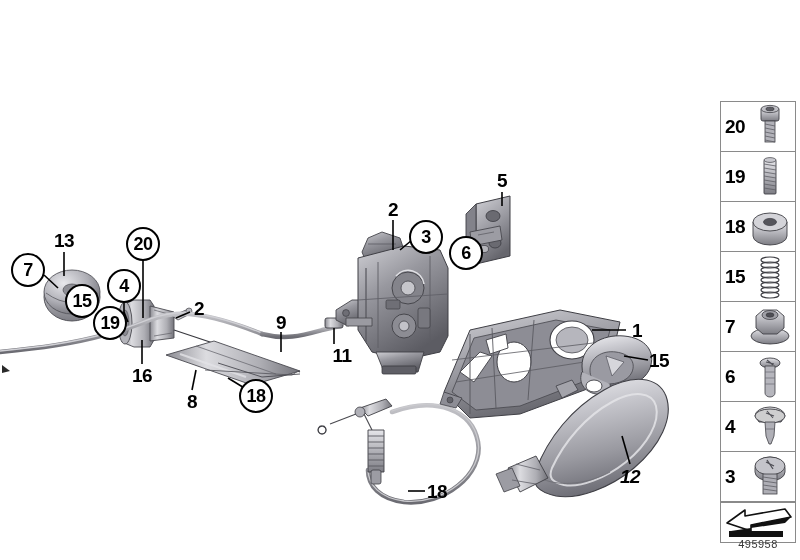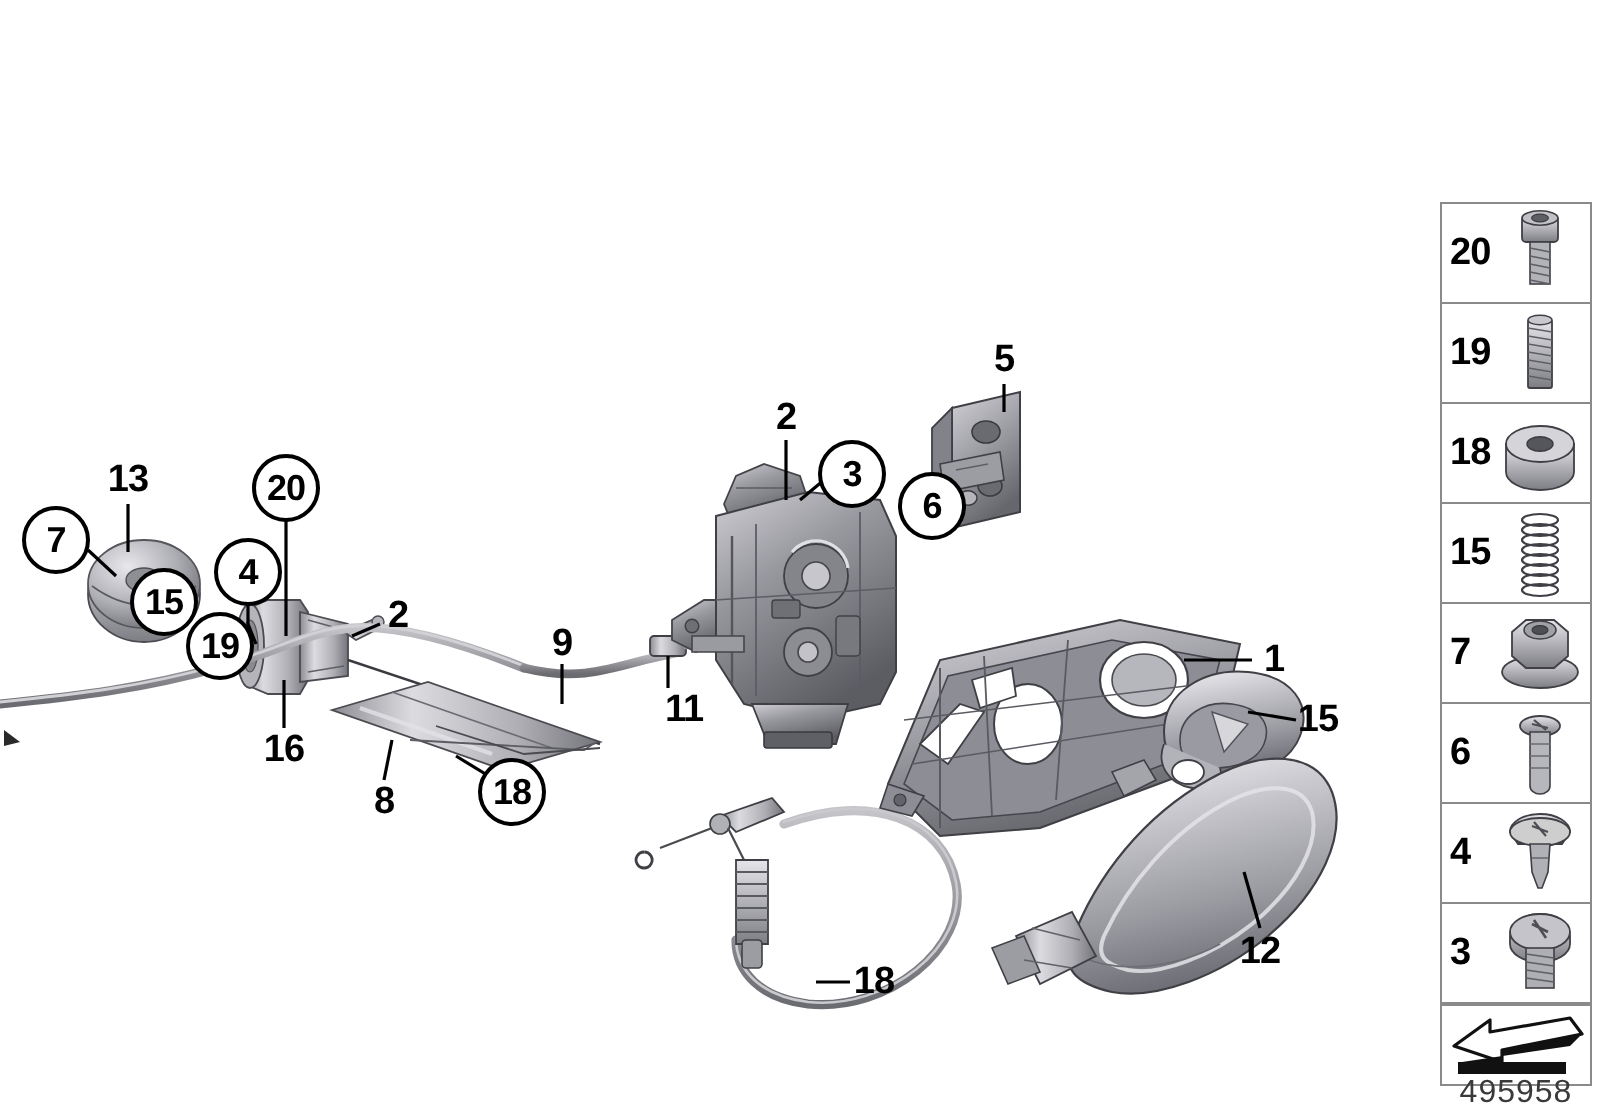--- a/index.html
+++ b/index.html
@@ -90,21 +90,21 @@
     border-top: 1.2px solid #8a8a8a;
     border-bottom: none;
   }
   #diagram-id {
     position: absolute;
     left: 720px;
     top: 538px;
     width: 76px;
     text-align: center;
     font-family: "Liberation Sans", sans-serif;
-    font-size: 16px;
+    font-size: 11px;
     color: #3a3a3a;
     letter-spacing: 0.5px;
   }
 </style>
 </head>
 <body>
 
 <div id="page">
 
   <svg id="artboard" viewBox="0 0 800 560">
@@ -337,21 +337,21 @@
       <div class="callout circled" style="left: 256px; top: 396px;">18</div>
       <div class="callout" style="left: 281px; top: 322px;">9</div>
       <div class="callout" style="left: 342px; top: 355px;">11</div>
       <div class="callout" style="left: 393px; top: 209px;">2</div>
       <div class="callout circled" style="left: 426px; top: 237px;">3</div>
       <div class="callout" style="left: 502px; top: 180px;">5</div>
       <div class="callout circled" style="left: 466px; top: 253px;">6</div>
       <div class="callout" style="left: 437px; top: 491px;">18</div>
       <div class="callout" style="left: 637px; top: 330px;">1</div>
       <div class="callout" style="left: 659px; top: 360px;">15</div>
-      <div class="callout" style="left: 630px; top: 476px;">12</div>
+      <div class="callout" style="left: 630px; top: 476px; font-style: italic;">12</div>
     </div>
 
   <div id="legend">
 
     <div class="legend-cell">
       <span class="legend-num">20</span>
       <svg class="legend-art" viewBox="0 0 46 50">
         <rect x="14" y="6" width="18" height="13" rx="2" fill="url(#gMetalV)" stroke="#3f3f45" stroke-width="0.9"></rect>
         <ellipse cx="23" cy="7" rx="9" ry="3.6" fill="#c0c0c6" stroke="#3f3f45" stroke-width="0.8"></ellipse>
         <ellipse cx="23" cy="7" rx="4.2" ry="1.9" fill="#5e5e65" stroke="#3a3a40" stroke-width="0.6"></ellipse>

